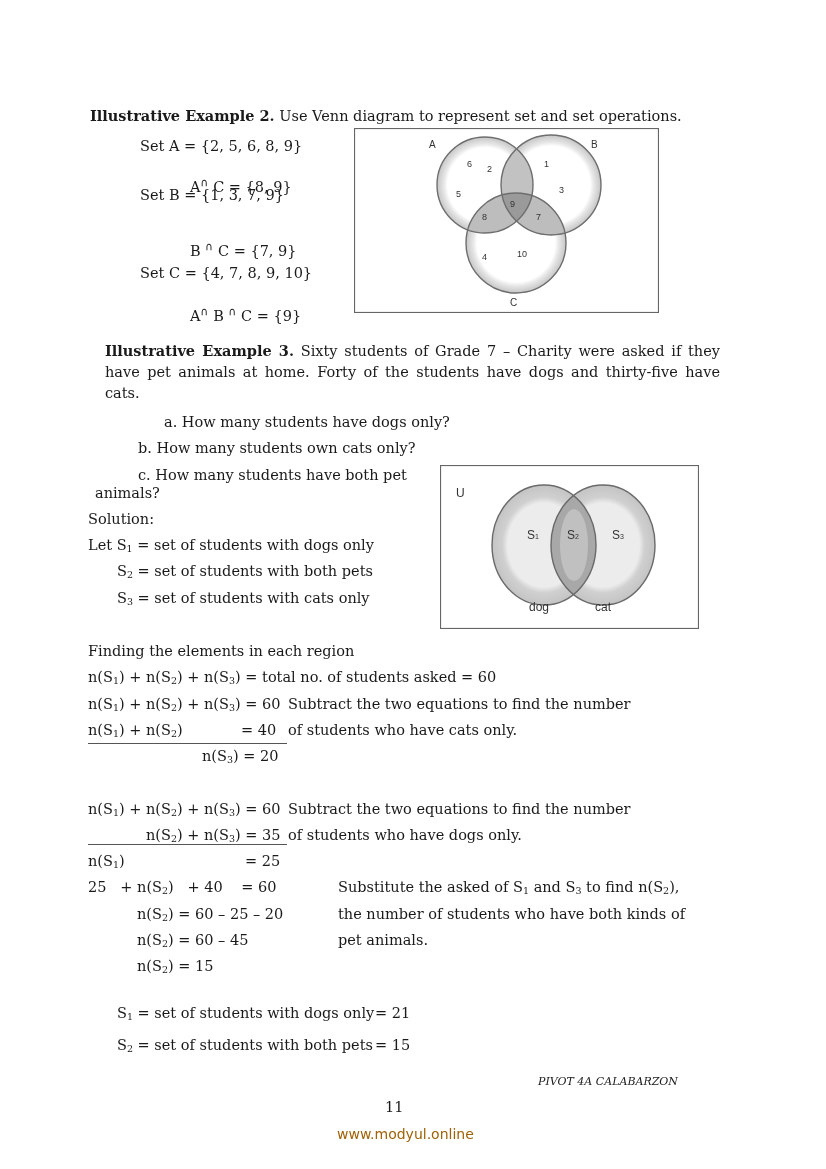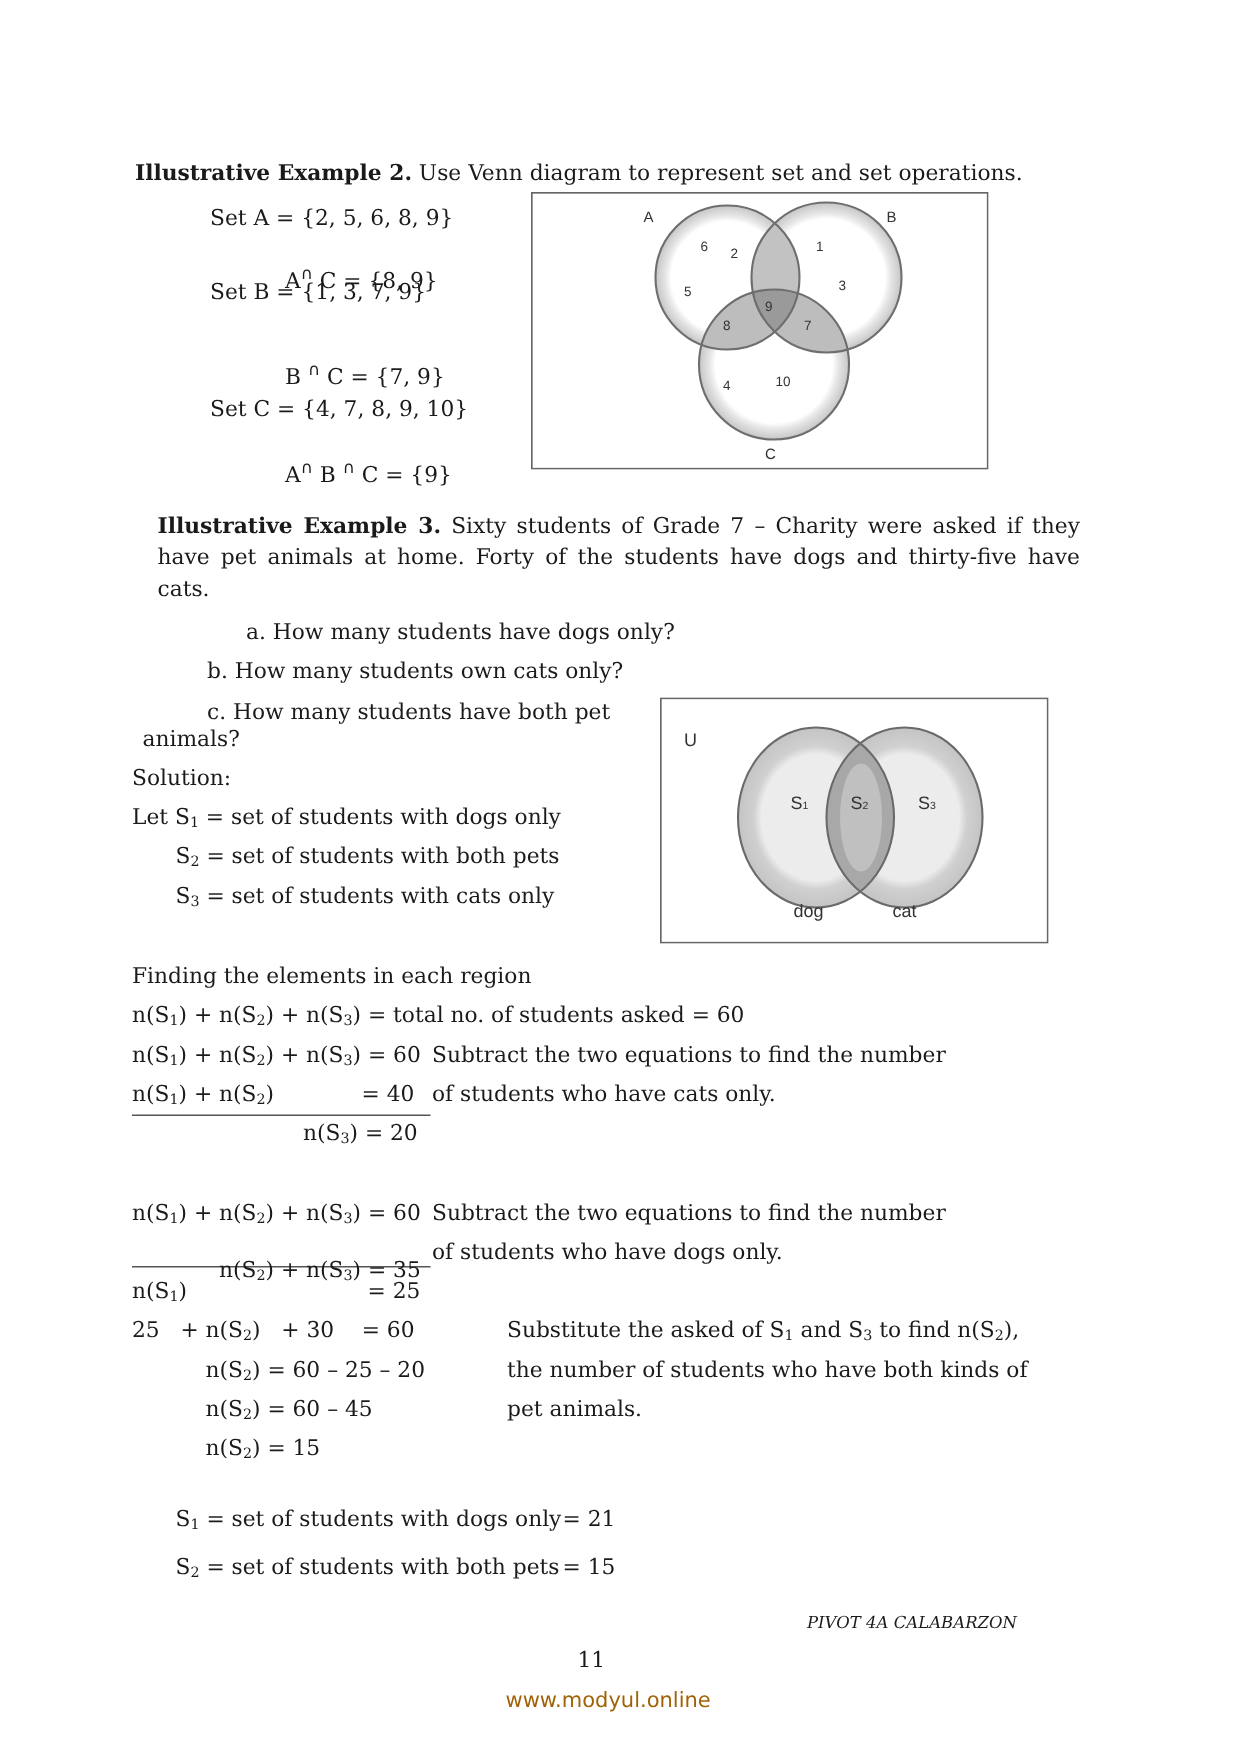--- a/index.html
+++ b/index.html
@@ -157,30 +157,30 @@
 <div class="abs t" style="left:202px;top:747px;">
   n(S<span class="sub">3</span>) <span>= 20</span>
 </div>
 
 <div class="abs t" style="left:88px;top:800px;">
   n(S<span class="sub">1</span>) + n(S<span class="sub">2</span>) + n(S<span class="sub">3</span>) <span>= 60</span>
 </div>
 <div class="abs t" style="left:288px;top:800px;">Subtract the two equations to find the number</div>
 
 <div class="abs t uline" style="left:88px;top:826px;width:199px;">
-  <span style="position:absolute;left:58px;margin-top:12px;">n(S<span class="sub">2</span>) + n(S<span class="sub">3</span>) <span>= 35</span></span>&nbsp;
+  <span style="position:absolute;left:58px;">n(S<span class="sub">2</span>) + n(S<span class="sub">3</span>) <span>= 35</span></span>&nbsp;
 </div>
 <div class="abs t" style="left:288px;top:826px;">of students who have dogs only.</div>
 
 <div class="abs t" style="left:88px;top:852px;">
   n(S<span class="sub">1</span>)<span style="position:absolute;left:157px;">= 25</span>
 </div>
 
 <div class="abs t" style="left:88px;top:878px;">
-  <span>25</span>&nbsp;&nbsp;&nbsp;+ n(S<span class="sub">2</span>)&nbsp;&nbsp;&nbsp;<span>+ 30</span>&nbsp;&nbsp;&nbsp;&nbsp;<span>= 60</span>
+  <span>25</span>&nbsp;&nbsp;&nbsp;+ n(S<span class="sub">2</span>)&nbsp;&nbsp;&nbsp;<span>+ 40</span>&nbsp;&nbsp;&nbsp;&nbsp;<span>= 60</span>
 </div>
 <div class="abs t" style="left:338px;top:878px;">
   <span>Substitute the asked of S</span><span class="sub">1</span><span> and S</span><span class="sub">3</span><span> to find n(S</span><span class="sub">2</span><span>),</span>
 </div>
 
 <div class="abs t" style="left:137px;top:905px;">
   n(S<span class="sub">2</span>) <span>= 60 – 25 – 20</span>
 </div>
 <div class="abs t" style="left:338px;top:905px;">the number of students who have both kinds of</div>
 

